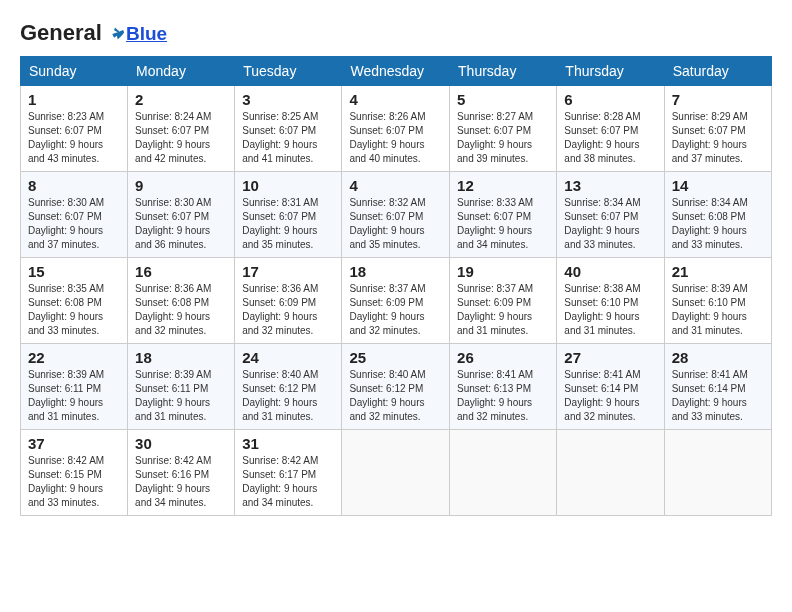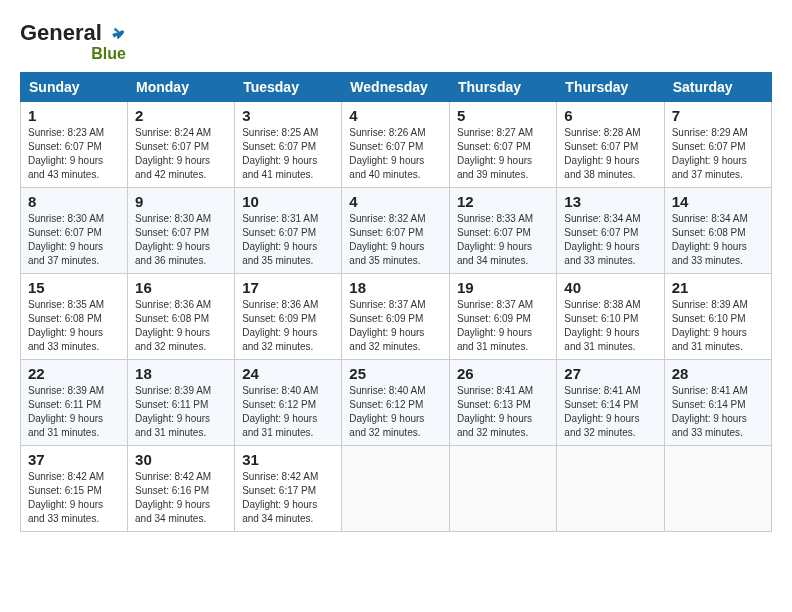--- a/index.html
+++ b/index.html
@@ -11,22 +11,22 @@
       padding: 20px;
     }
     .header {
       display: flex;
       justify-content: space-between;
       align-items: flex-start;
       margin-bottom: 10px;
     }
     .logo {
       display: flex;
-      flex-direction: column;
-      align-items: flex-end;
+      flex-direction: row;
+      align-items: center;
     }
     .title-block {
       text-align: right;
     }
     .month-title {
       font-size: 36px;
       font-weight: bold;
       color: #222;
       line-height: 1.1;
     }
@@ -38,21 +38,21 @@
     .calendar {
       width: 100%;
       border-collapse: collapse;
     }
     .calendar th {
       background-color: #1a6faf;
       color: #fff;
       text-align: left;
       padding: 6px 8px;
       font-size: 14px;
-      font-weight: bold;
+      font-weight: normal;
       border: 1px solid #1a6faf;
     }
     .calendar td {
       border: 1px solid #ccc;
       vertical-align: top;
       padding: 5px 7px;
       width: 108px;
       min-height: 80px;
       background: #fff;
     }
@@ -84,21 +84,21 @@
 
 <div class="header">
   <div class="logo">
     <div class="logo-wrapper">
       <span style="font-size:22px;font-weight:bold;color:#222;">
         <span style="color:#222;">General</span><svg width="22" height="22" viewBox="0 0 24 24" style="vertical-align:middle;margin-left:2px;fill:#1a6faf;">
             <path d="M21 8c-1.5 0-2.9.6-3.9 1.5L12 5l-1 3 4 2-6 2 2 4 3-2 1 4 5-5c.3-.3.5-.6.7-1H21a3 3 0 000-4z"></path>
           </svg>
       </span>
     </div>
-    <div style="font-size:16px;font-weight:bold;color:#4d7c0f;line-height:1;">Blue</div>
+    <div style="font-size:19px;font-weight:bold;color:#1d4ed8;line-height:1;text-decoration:underline;">Blue</div>
   </div>
   <div class="title-block">
     <div class="month-title"></div>
     <div class="location"></div>
   </div>
 </div>
 
 <table class="calendar">
   <thead>
     <tr id="weekday-header">

